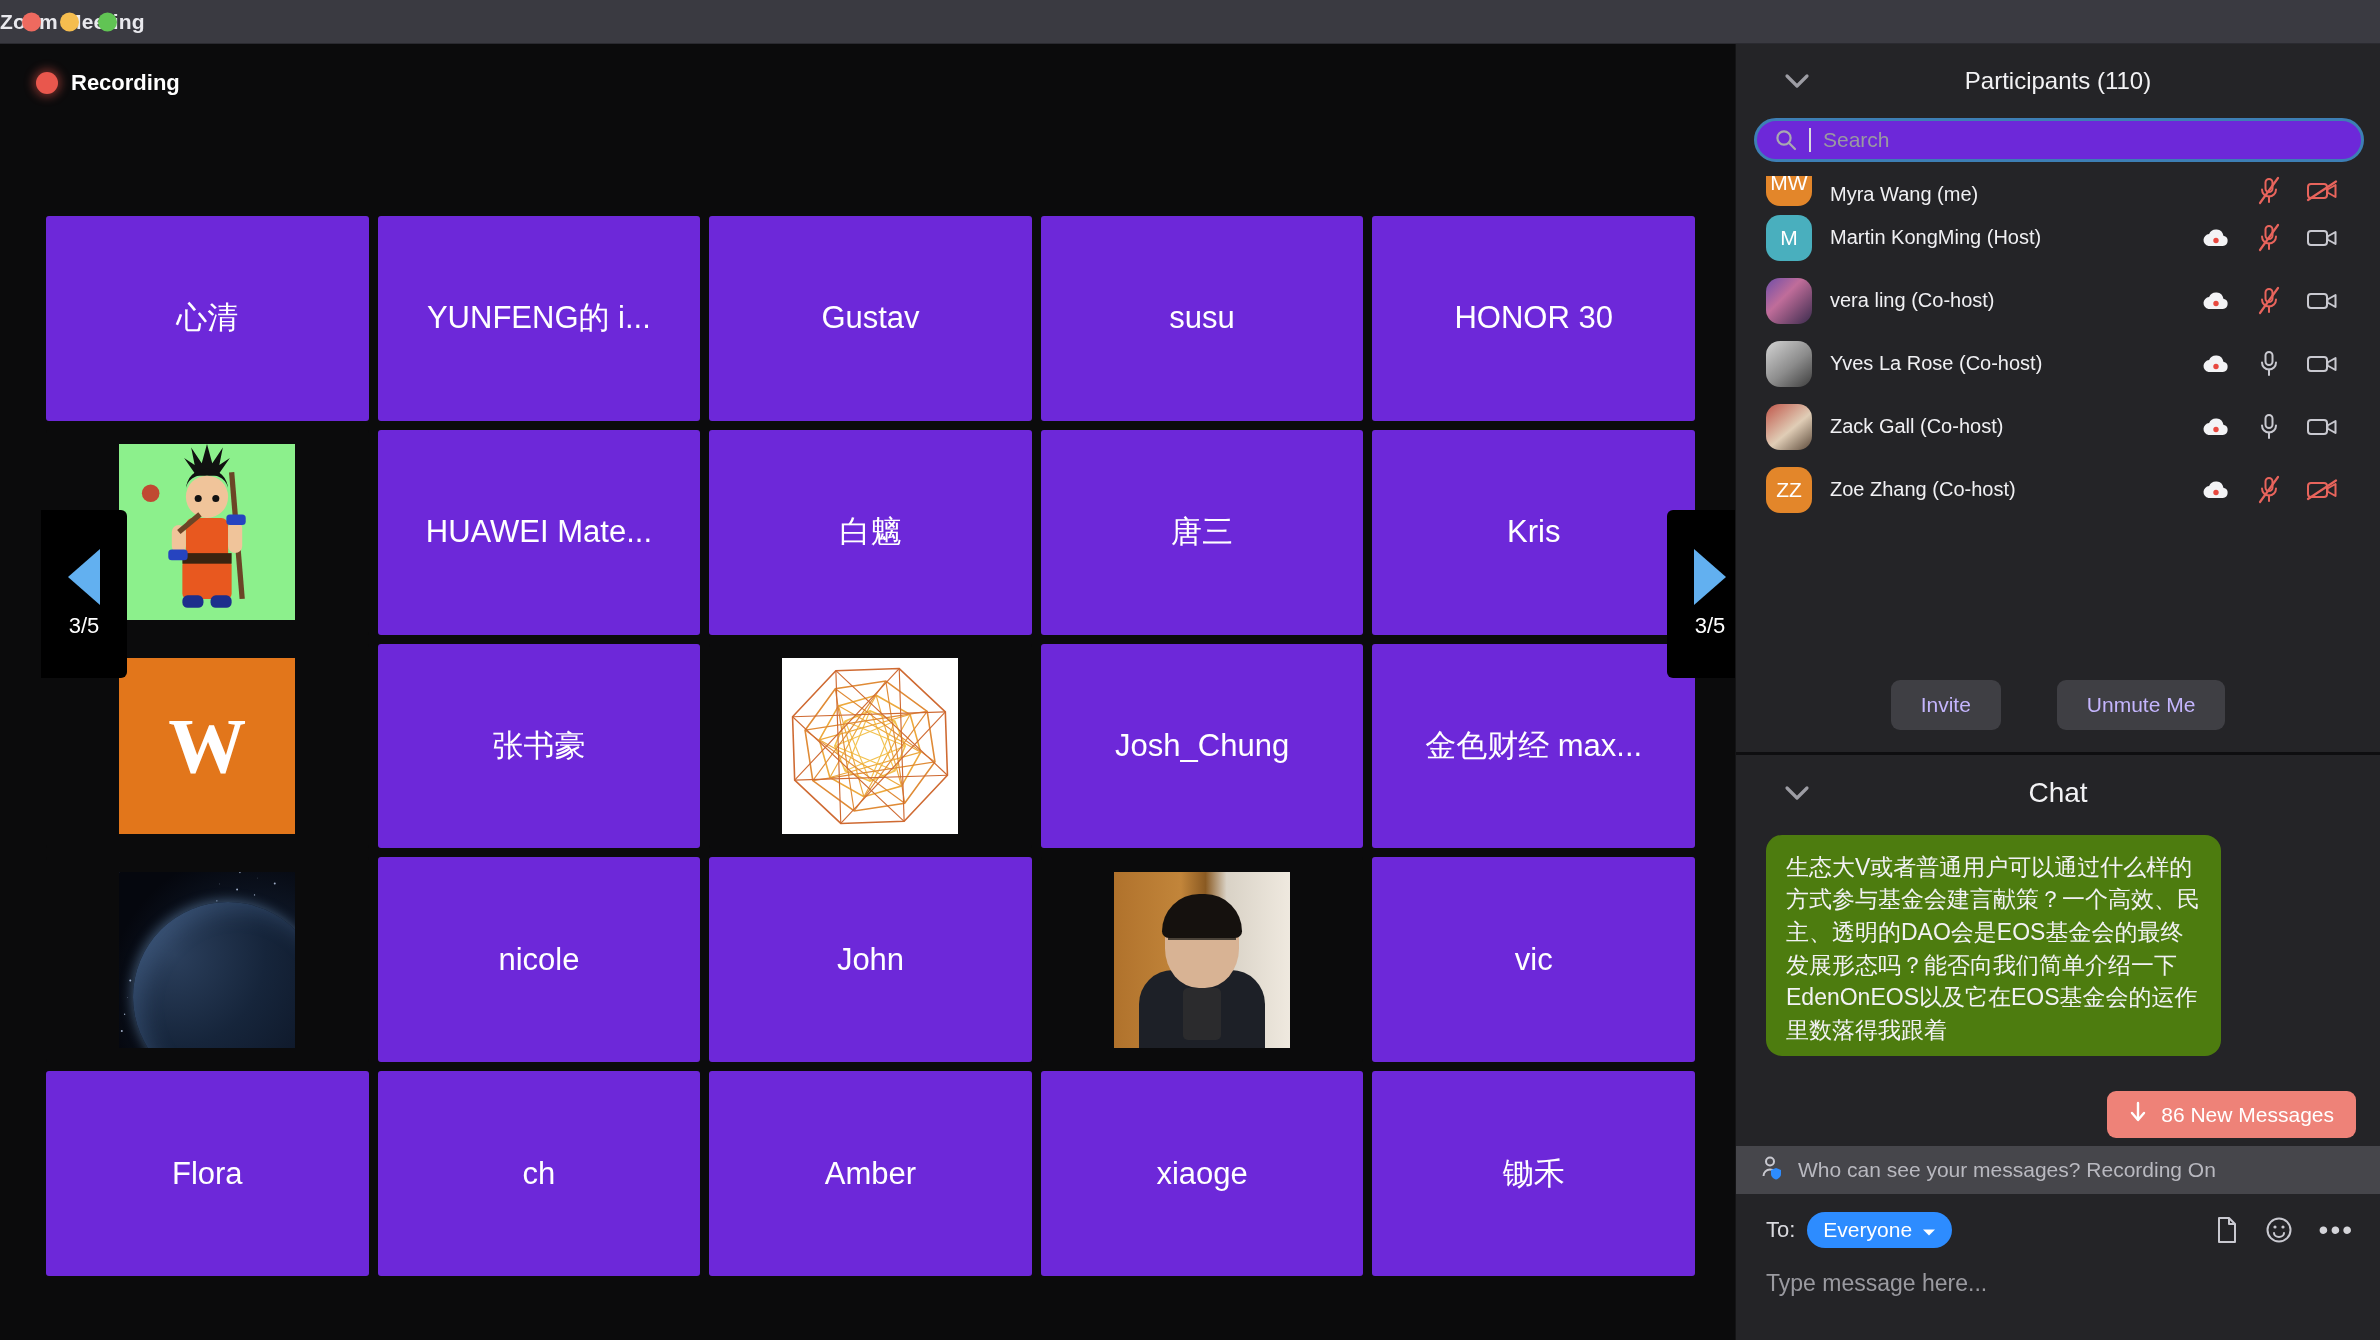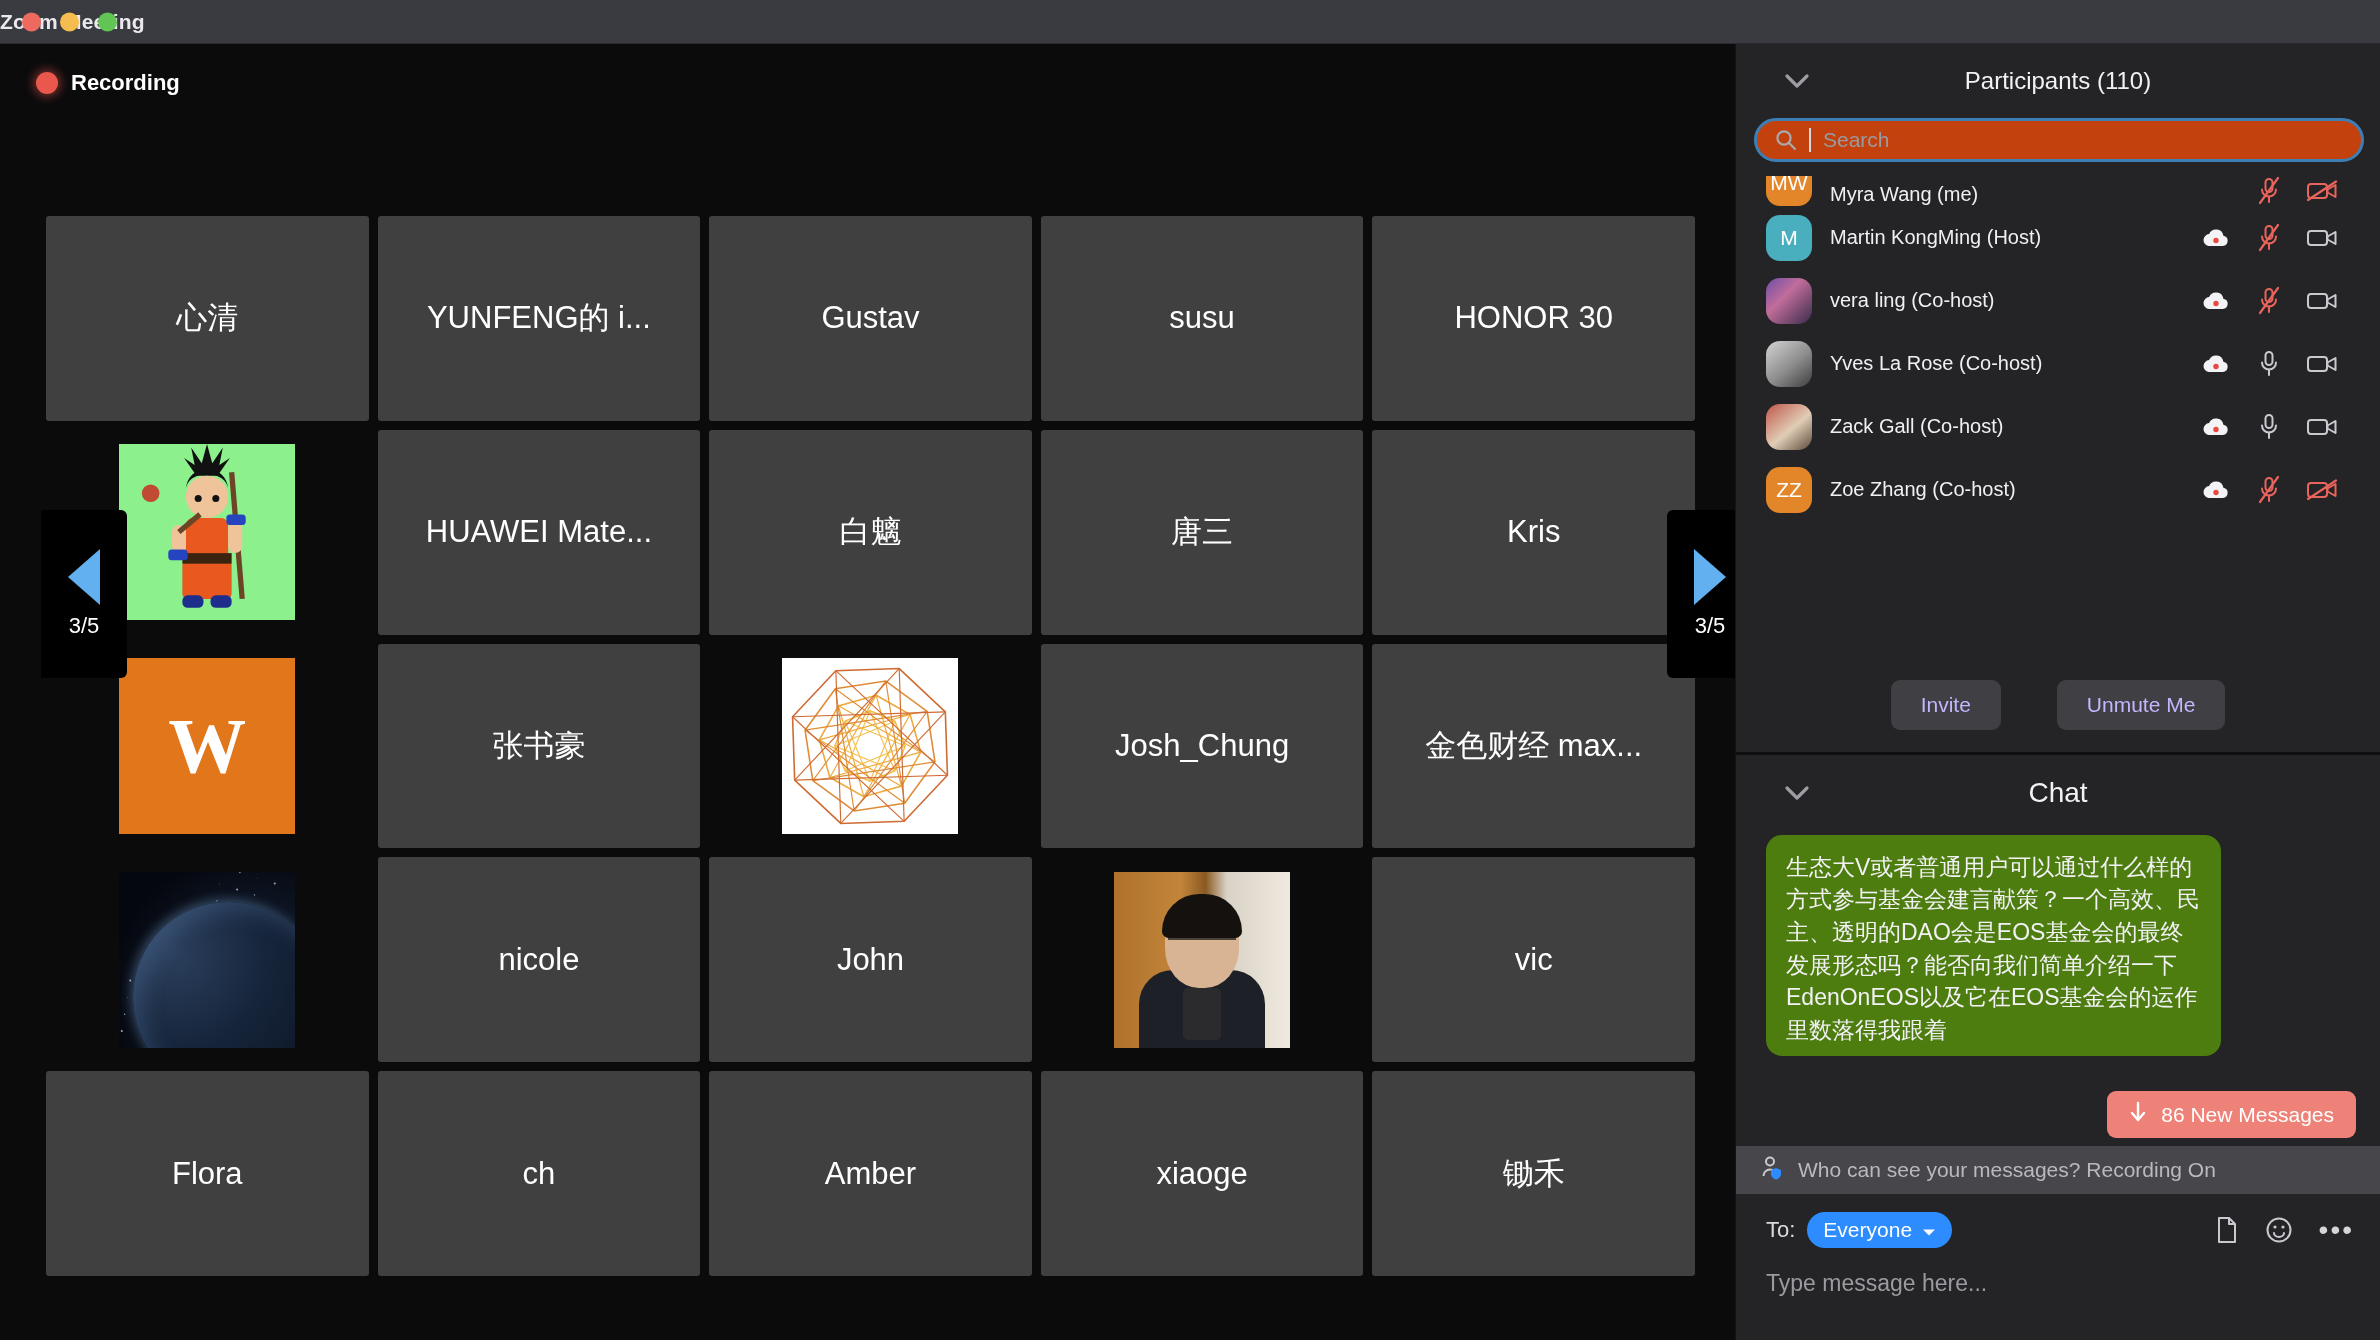--- a/index.html
+++ b/index.html
@@ -46,21 +46,21 @@
 
   #grid {
     position: absolute; left: 46px; top: 172px;
     width: 1649px; height: 1060px;
     display: grid;
     grid-template-columns: repeat(5, 1fr);
     grid-template-rows: repeat(5, 1fr);
     gap: 9px;
   }
   .tile {
-    position: relative; background: #404040; border-radius: 3px;
+    position: relative; background: #6d28d9; border-radius: 3px;
     display: flex; align-items: center; justify-content: center;
     overflow: hidden;
   }
   .tile .nm {
     color: #ffffff; font-size: 31px; font-weight: 500;
     white-space: nowrap; overflow: hidden; text-overflow: clip;
     padding: 0 8px; text-align: center;
   }
   .tile.has-media { background: #0b0b0c; }
   .media {
@@ -123,21 +123,21 @@
   #panel-head {
     height: 74px; position: relative; display: flex; align-items: center; justify-content: center;
     flex: 0 0 74px;
   }
   #panel-head .chev { position:absolute; left: 48px; top: 50%; transform: translateY(-50%); }
   .chev svg { display:block; }
   #panel-title { color:#f2f2f4; font-size: 24px; }
 
   #search-wrap { padding: 0 16px 0 18px; flex: 0 0 58px; }
   #search-box {
-    height: 44px; border-radius: 22px; background:#c2410c;
+    height: 44px; border-radius: 22px; background:#6d28d9;
     border: 3px solid #3d7fb5; display:flex; align-items:center; gap:12px;
     padding: 0 18px; position:relative;
   }
   #search-box .sic { flex: 0 0 auto; display:flex; }
   #search-caret { width:2px; height:24px; background:#d9d9dd; }
   #search-input {
     flex:1; background:transparent; border:0; outline:none;
     color:#e6e6ea; font-size: 21px; font-family: inherit;
   }
   #search-input::placeholder { color:#9a9aa0; }

